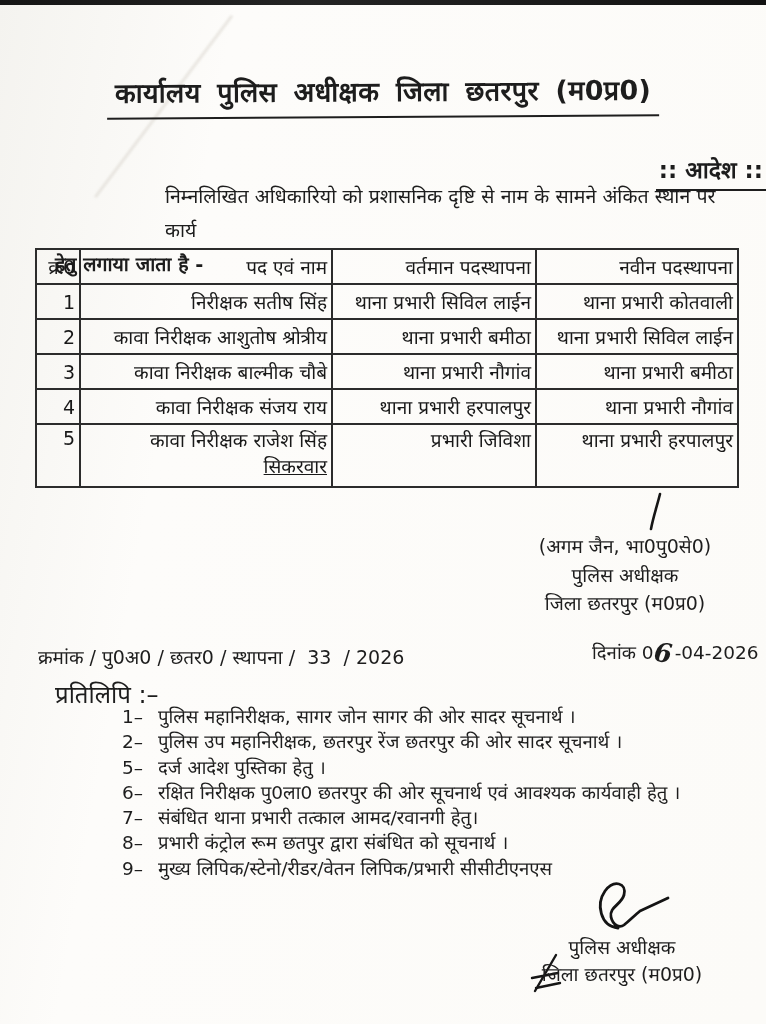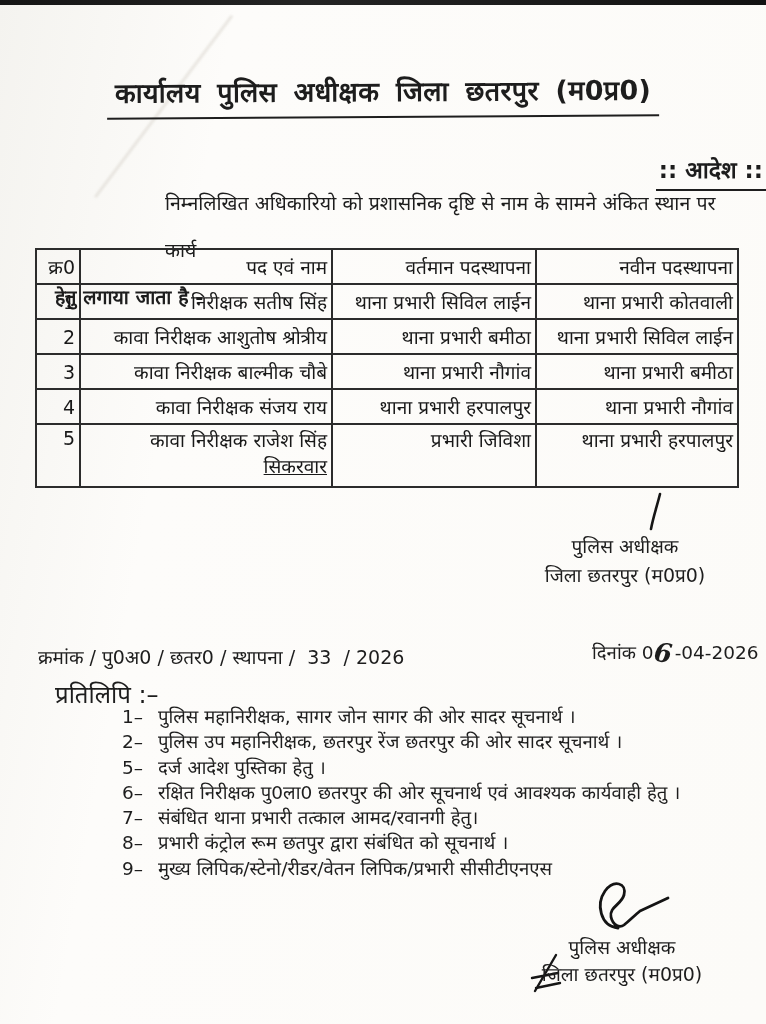--- a/index.html
+++ b/index.html
@@ -17,21 +17,21 @@
 
   .title-wrap { position:absolute; top:72px; left:0; width:100%; text-align:center; }
   .doc-title { display:inline-block; font-size:27px; font-weight:bold; letter-spacing:.3px;
     word-spacing:7px; padding:0 8px 7px; border-bottom:2.6px solid #1e1e1e;
     transform:rotate(-.35deg); }
   .order-wrap { position:absolute; top:130px; left:0; width:100%; text-align:right;margin-top:23px; }
   .order-heading { display:inline-block; font-size:23px; font-weight:bold;
     padding:0 3px 4px; border-bottom:2.2px solid #1e1e1e; }
 
   .intro { position:absolute; top:180px; left:55px; width:695px; font-size:19.5px;
-    line-height:47px; margin:0; }
+    line-height:34px; margin:0; }
   .intro .l1 { display:block; padding-left:110px; }
   .intro .l2 { display:block;font-weight:bold; }
 
   table.posting { position:absolute; top:248px; left:35px; width:702px;
     border-collapse:collapse; table-layout:fixed; }
   table.posting th, table.posting td { border:2px solid #2c2c2c; font-size:19px;
     font-weight:normal; text-align:right; padding:3px 4px; color:#181818;
     overflow:hidden; white-space:nowrap; }
   table.posting th { height:27px; }
   table.posting td { height:27px; }
@@ -128,20 +128,21 @@
       <td>प्रभारी जिविशा</td>
       <td>थाना प्रभारी हरपालपुर</td>
     </tr>
   </tbody>
     </table>
 
   <div class="sig1">
     <svg width="20" height="40" viewBox="0 0 20 40">
       <path d="M14,2 C11,14 7,26 5,37" fill="none" stroke="#161616" stroke-width="2.6" stroke-linecap="round"></path>
     </svg>
+    <div>(अगम जैन, भा0पु0से0)</div>
     <div>पुलिस अधीक्षक</div>
     <div>जिला छतरपुर (म0प्र0)</div>
   </div>
 
   <div class="refline">क्रमांक / पु0अ0 / छतर0 / स्थापना /  33  / 2026</div>
 
   <div class="dateline">
     <span>दिनांक 0</span><span class="hand-digit">6</span><span class="date-rest">-04-2026</span>
   </div>
 

